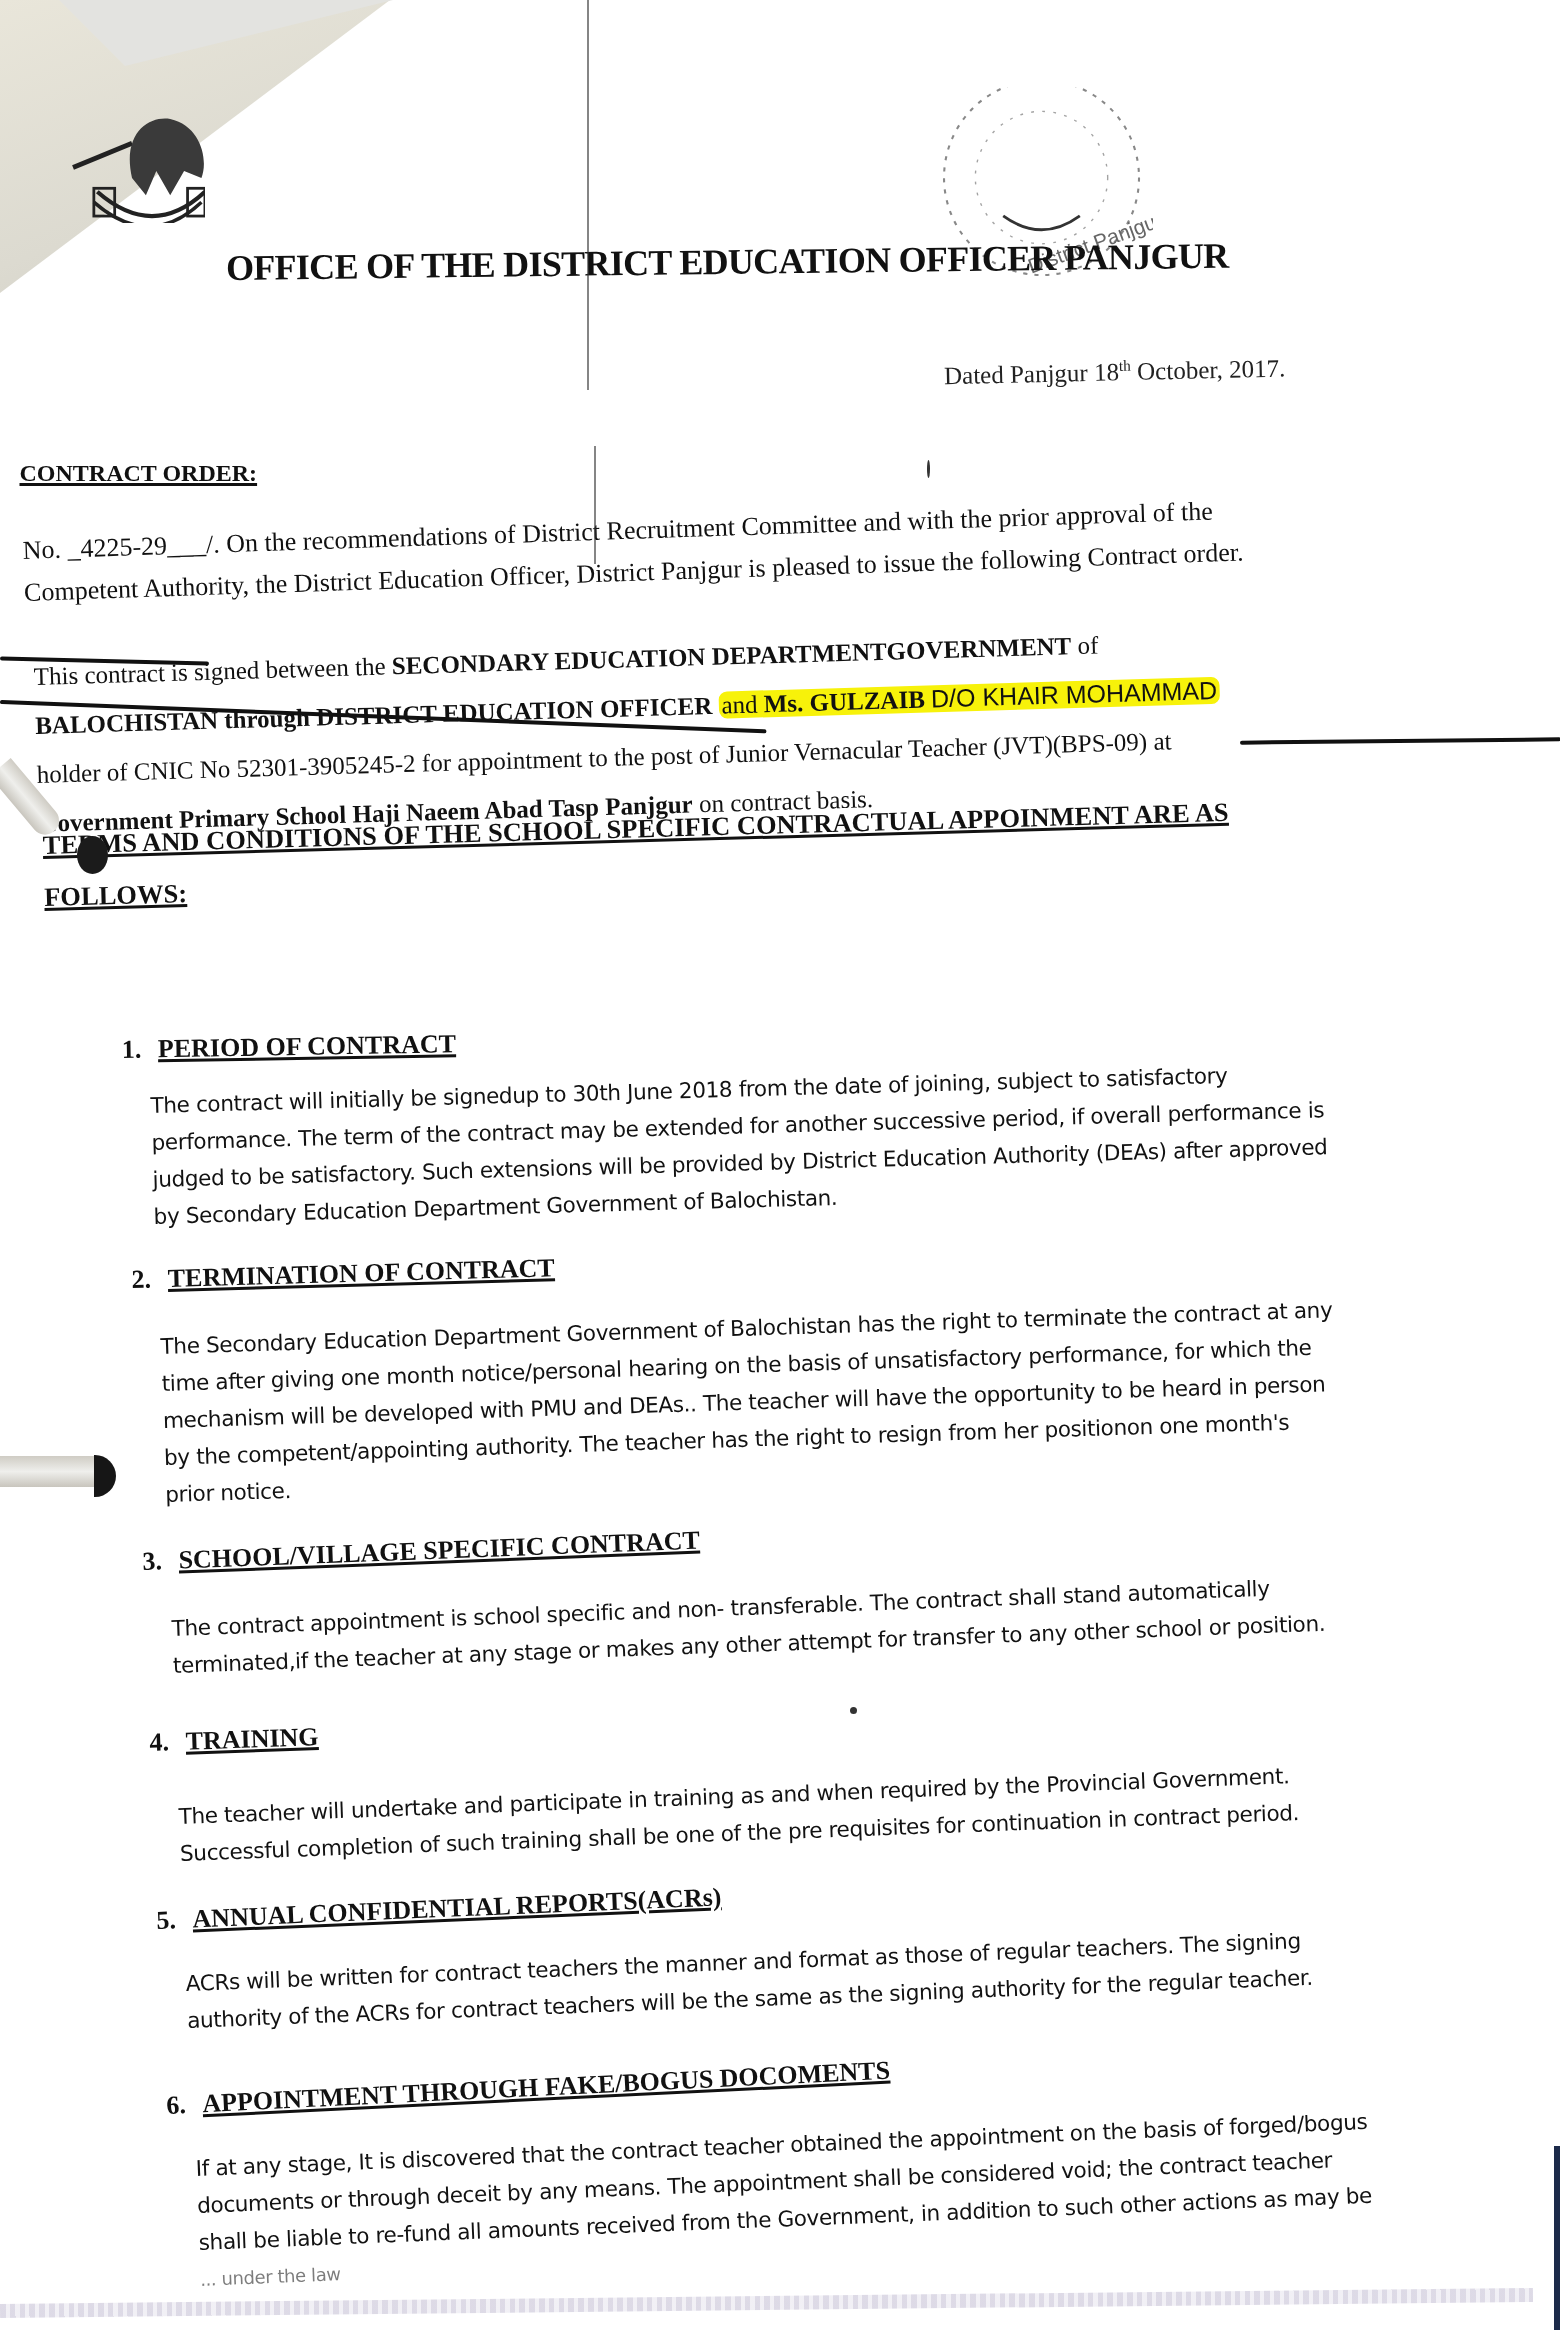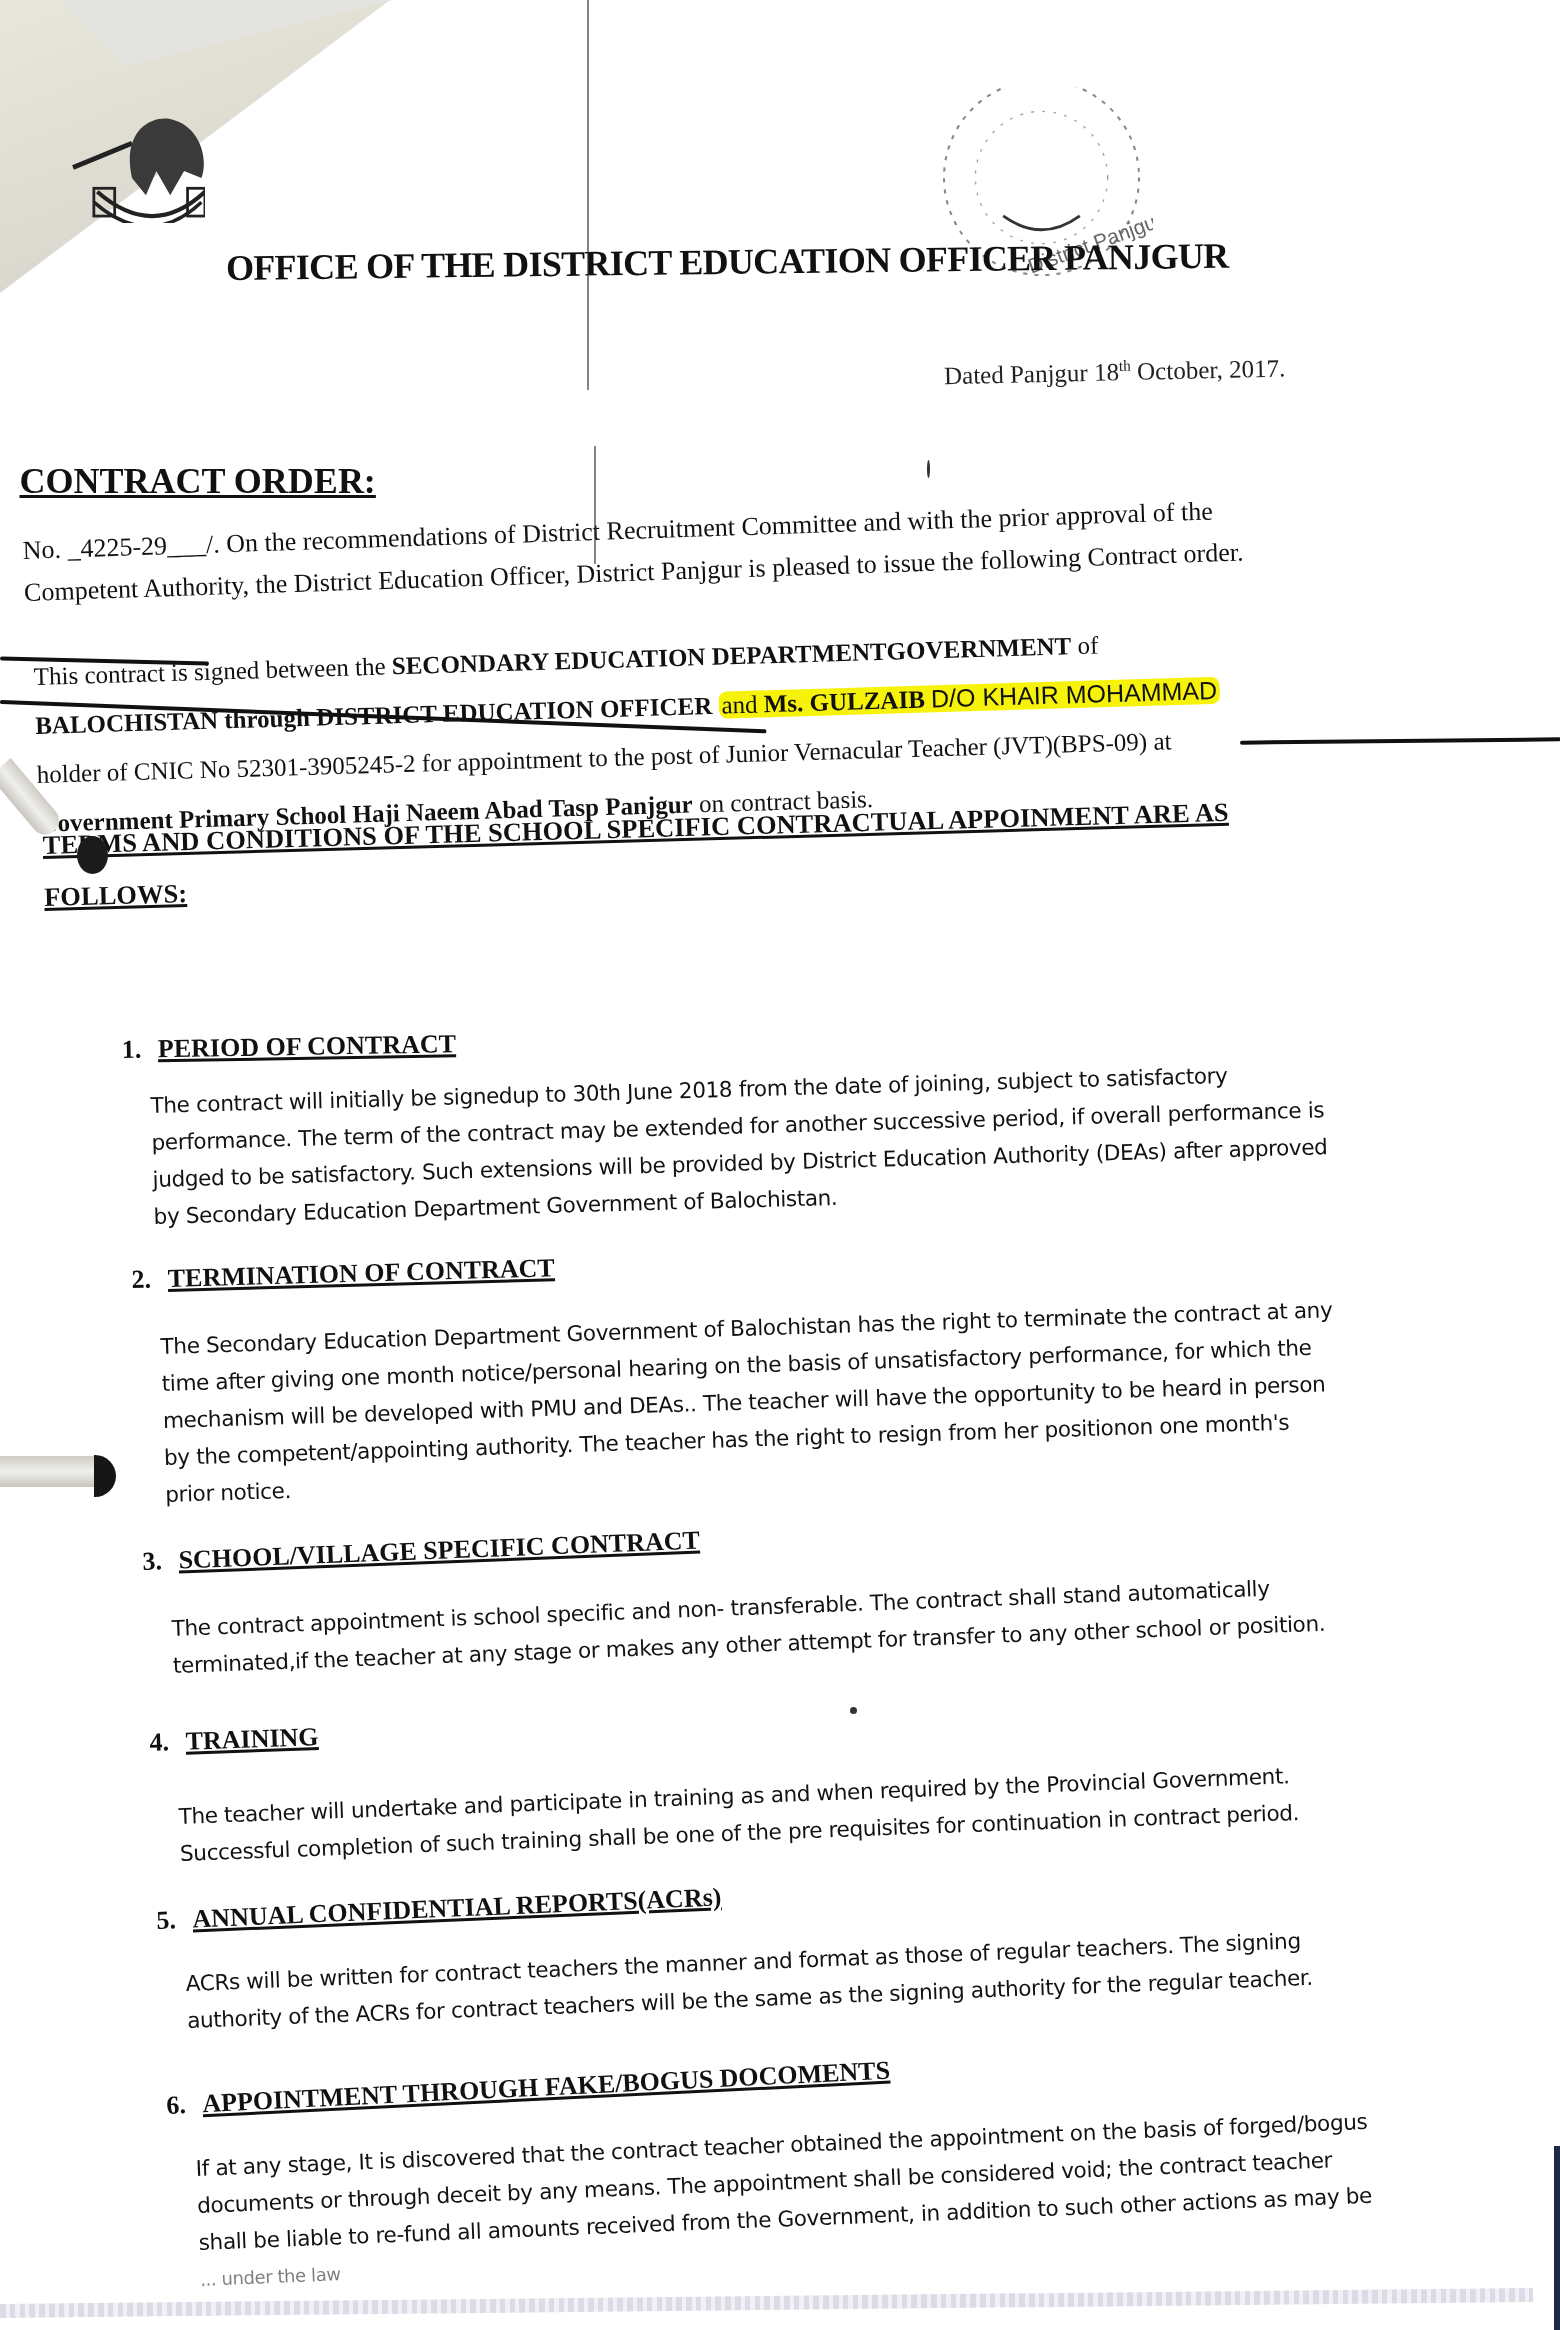--- a/index.html
+++ b/index.html
@@ -28,21 +28,21 @@
     font-family:"Liberation Serif", serif; font-weight:bold;
     font-size:36px; letter-spacing:-0.7px; transform:rotate(-0.7deg); transform-origin:left;
   }
   .dated {
     position:absolute; left:944px; top:357px; font-size:25px; color:#222;
     transform:rotate(-1.3deg);
   }
   .sup { font-size:15.3px; vertical-align:super; }
 
   .contract-order {
-    position:absolute; left:19.5px; top:460px; font-size:36px; font-weight:bold;
+    position:absolute; left:19.5px; top:460px; font-size:24px; font-weight:bold;
     text-decoration:underline; text-decoration-thickness:2.8px;
   }
   .para {
     position:absolute; font-size:26px; line-height:42px; color:#111;
     transform-origin:left top;
   }
   .p-no { left:22px; top:530px; width:1310px; transform:rotate(-1.9deg); }
   .bold { font-weight:bold; }
   .hl { background:#f7f20a; padding:0 2.8px; border-radius:8.4px; }
   .sans { font-family:"Liberation Sans", sans-serif; font-weight:normal; }

